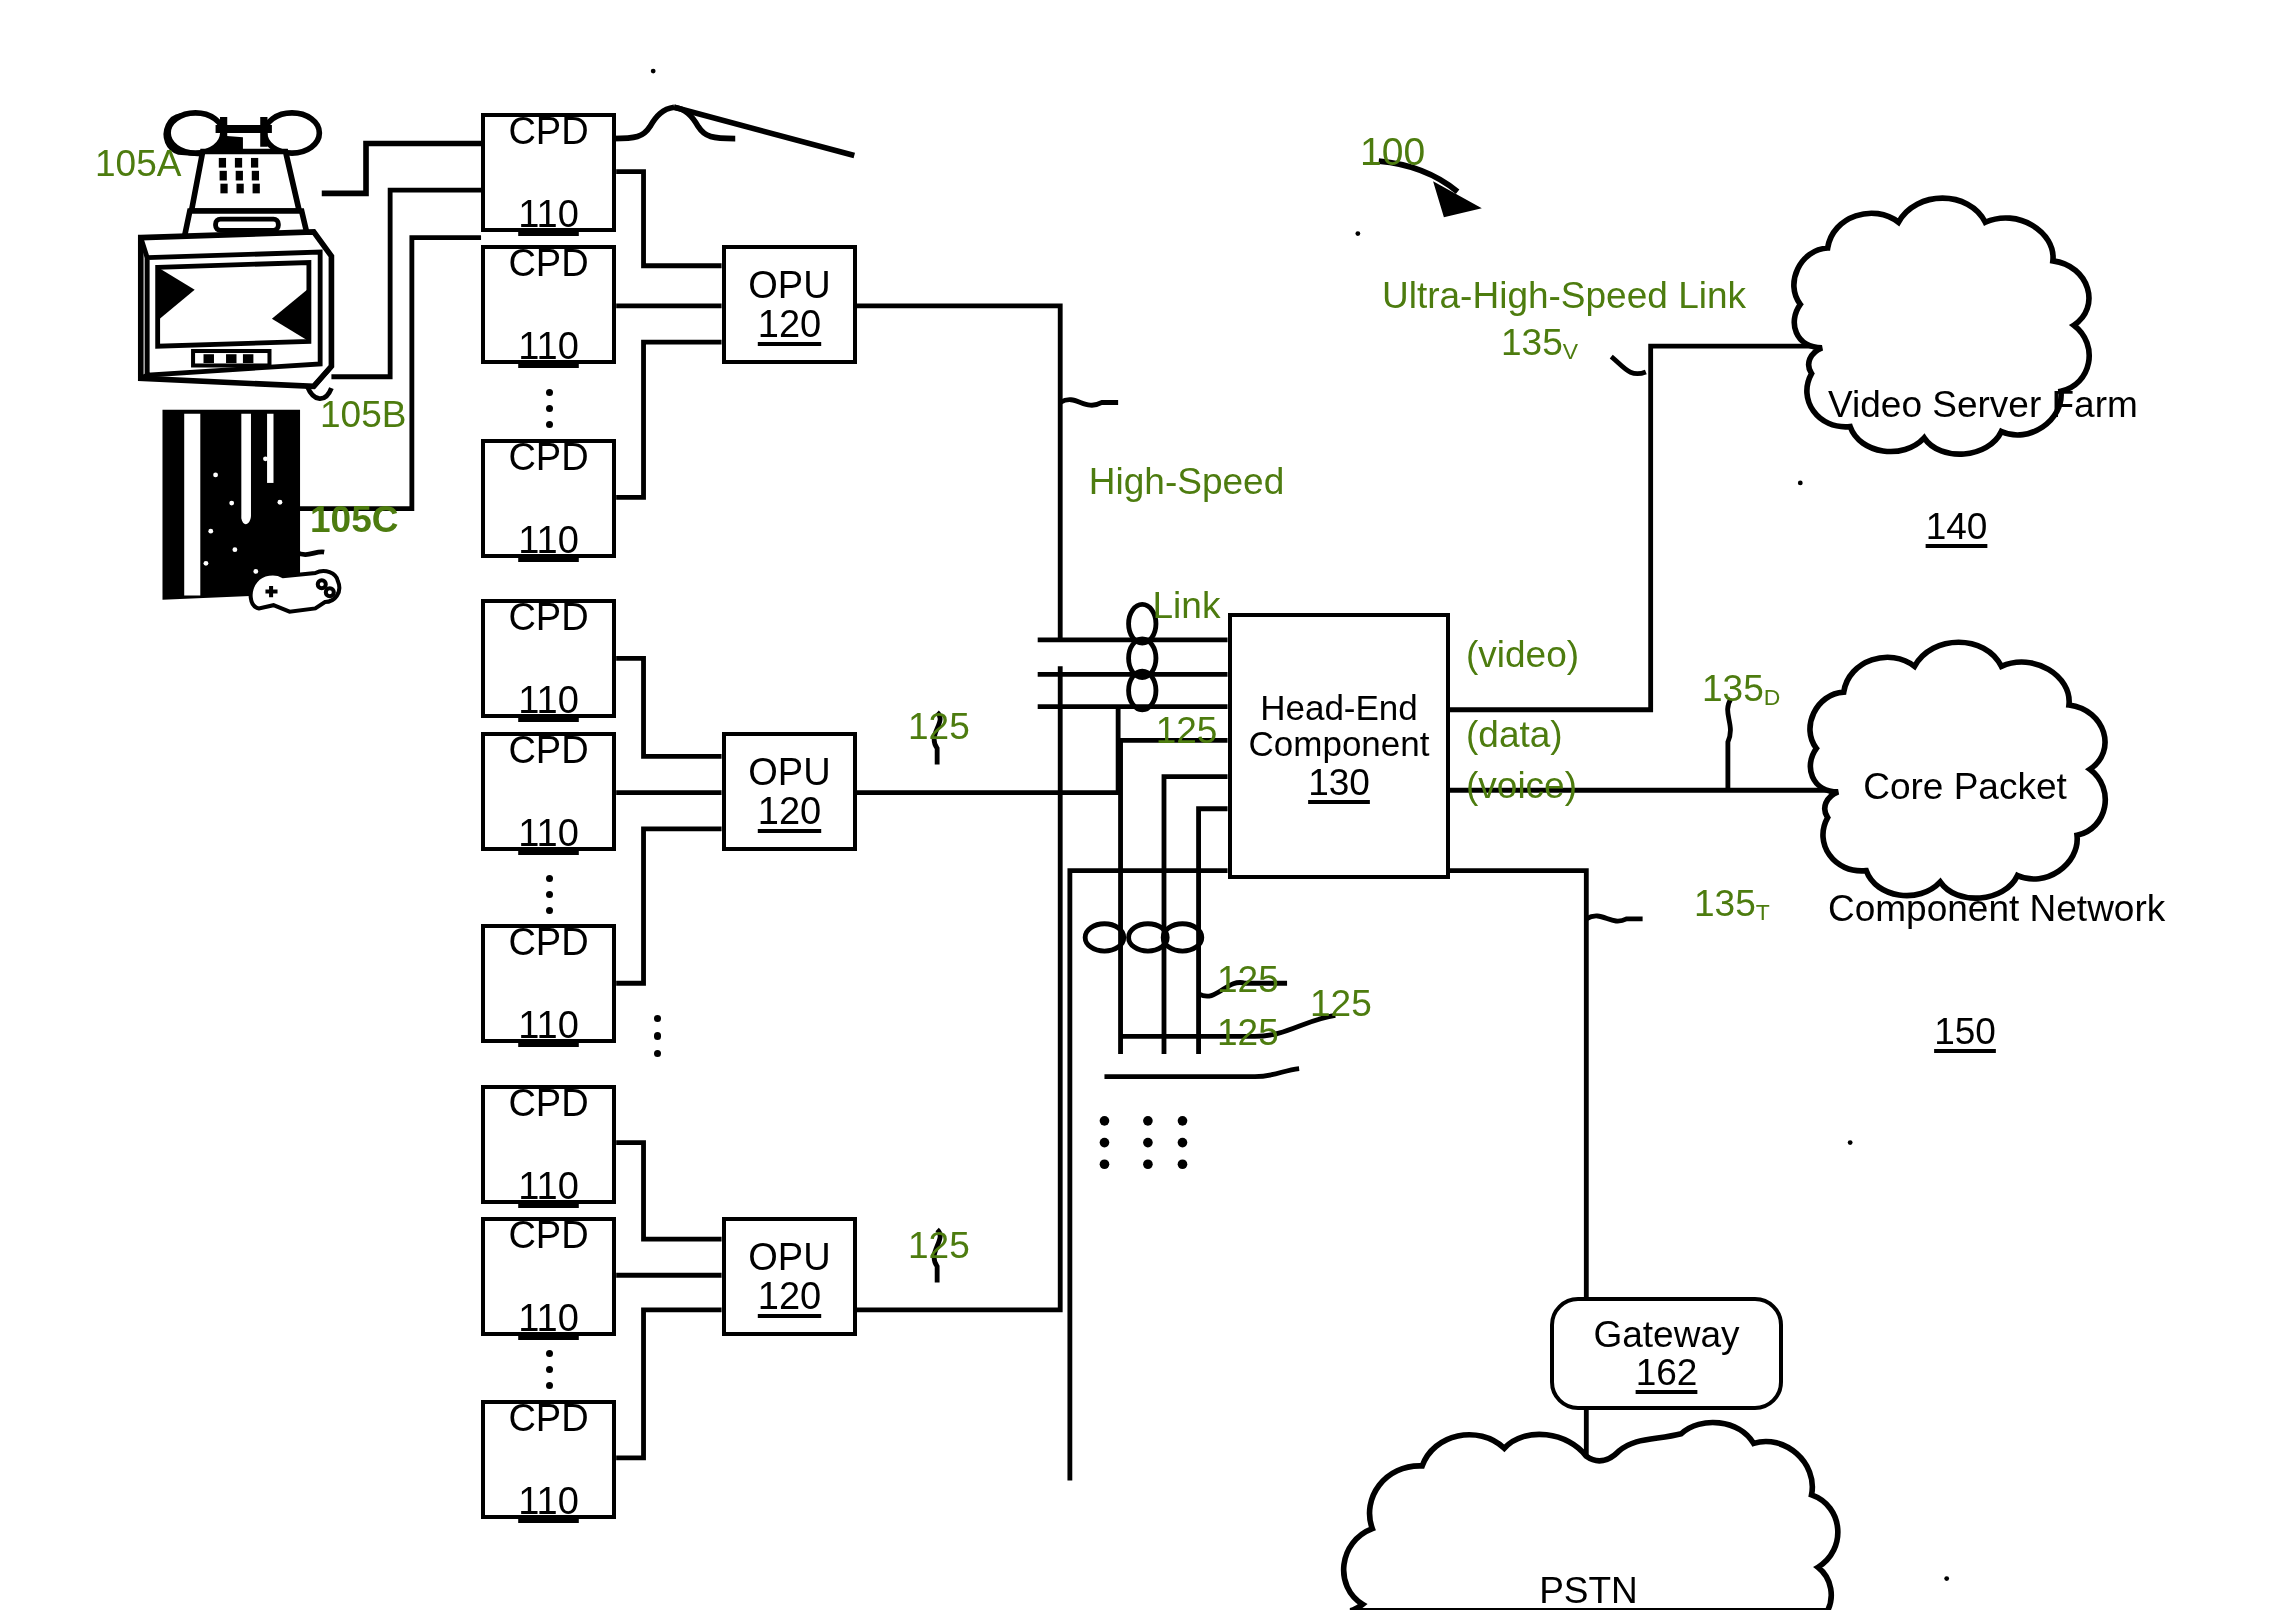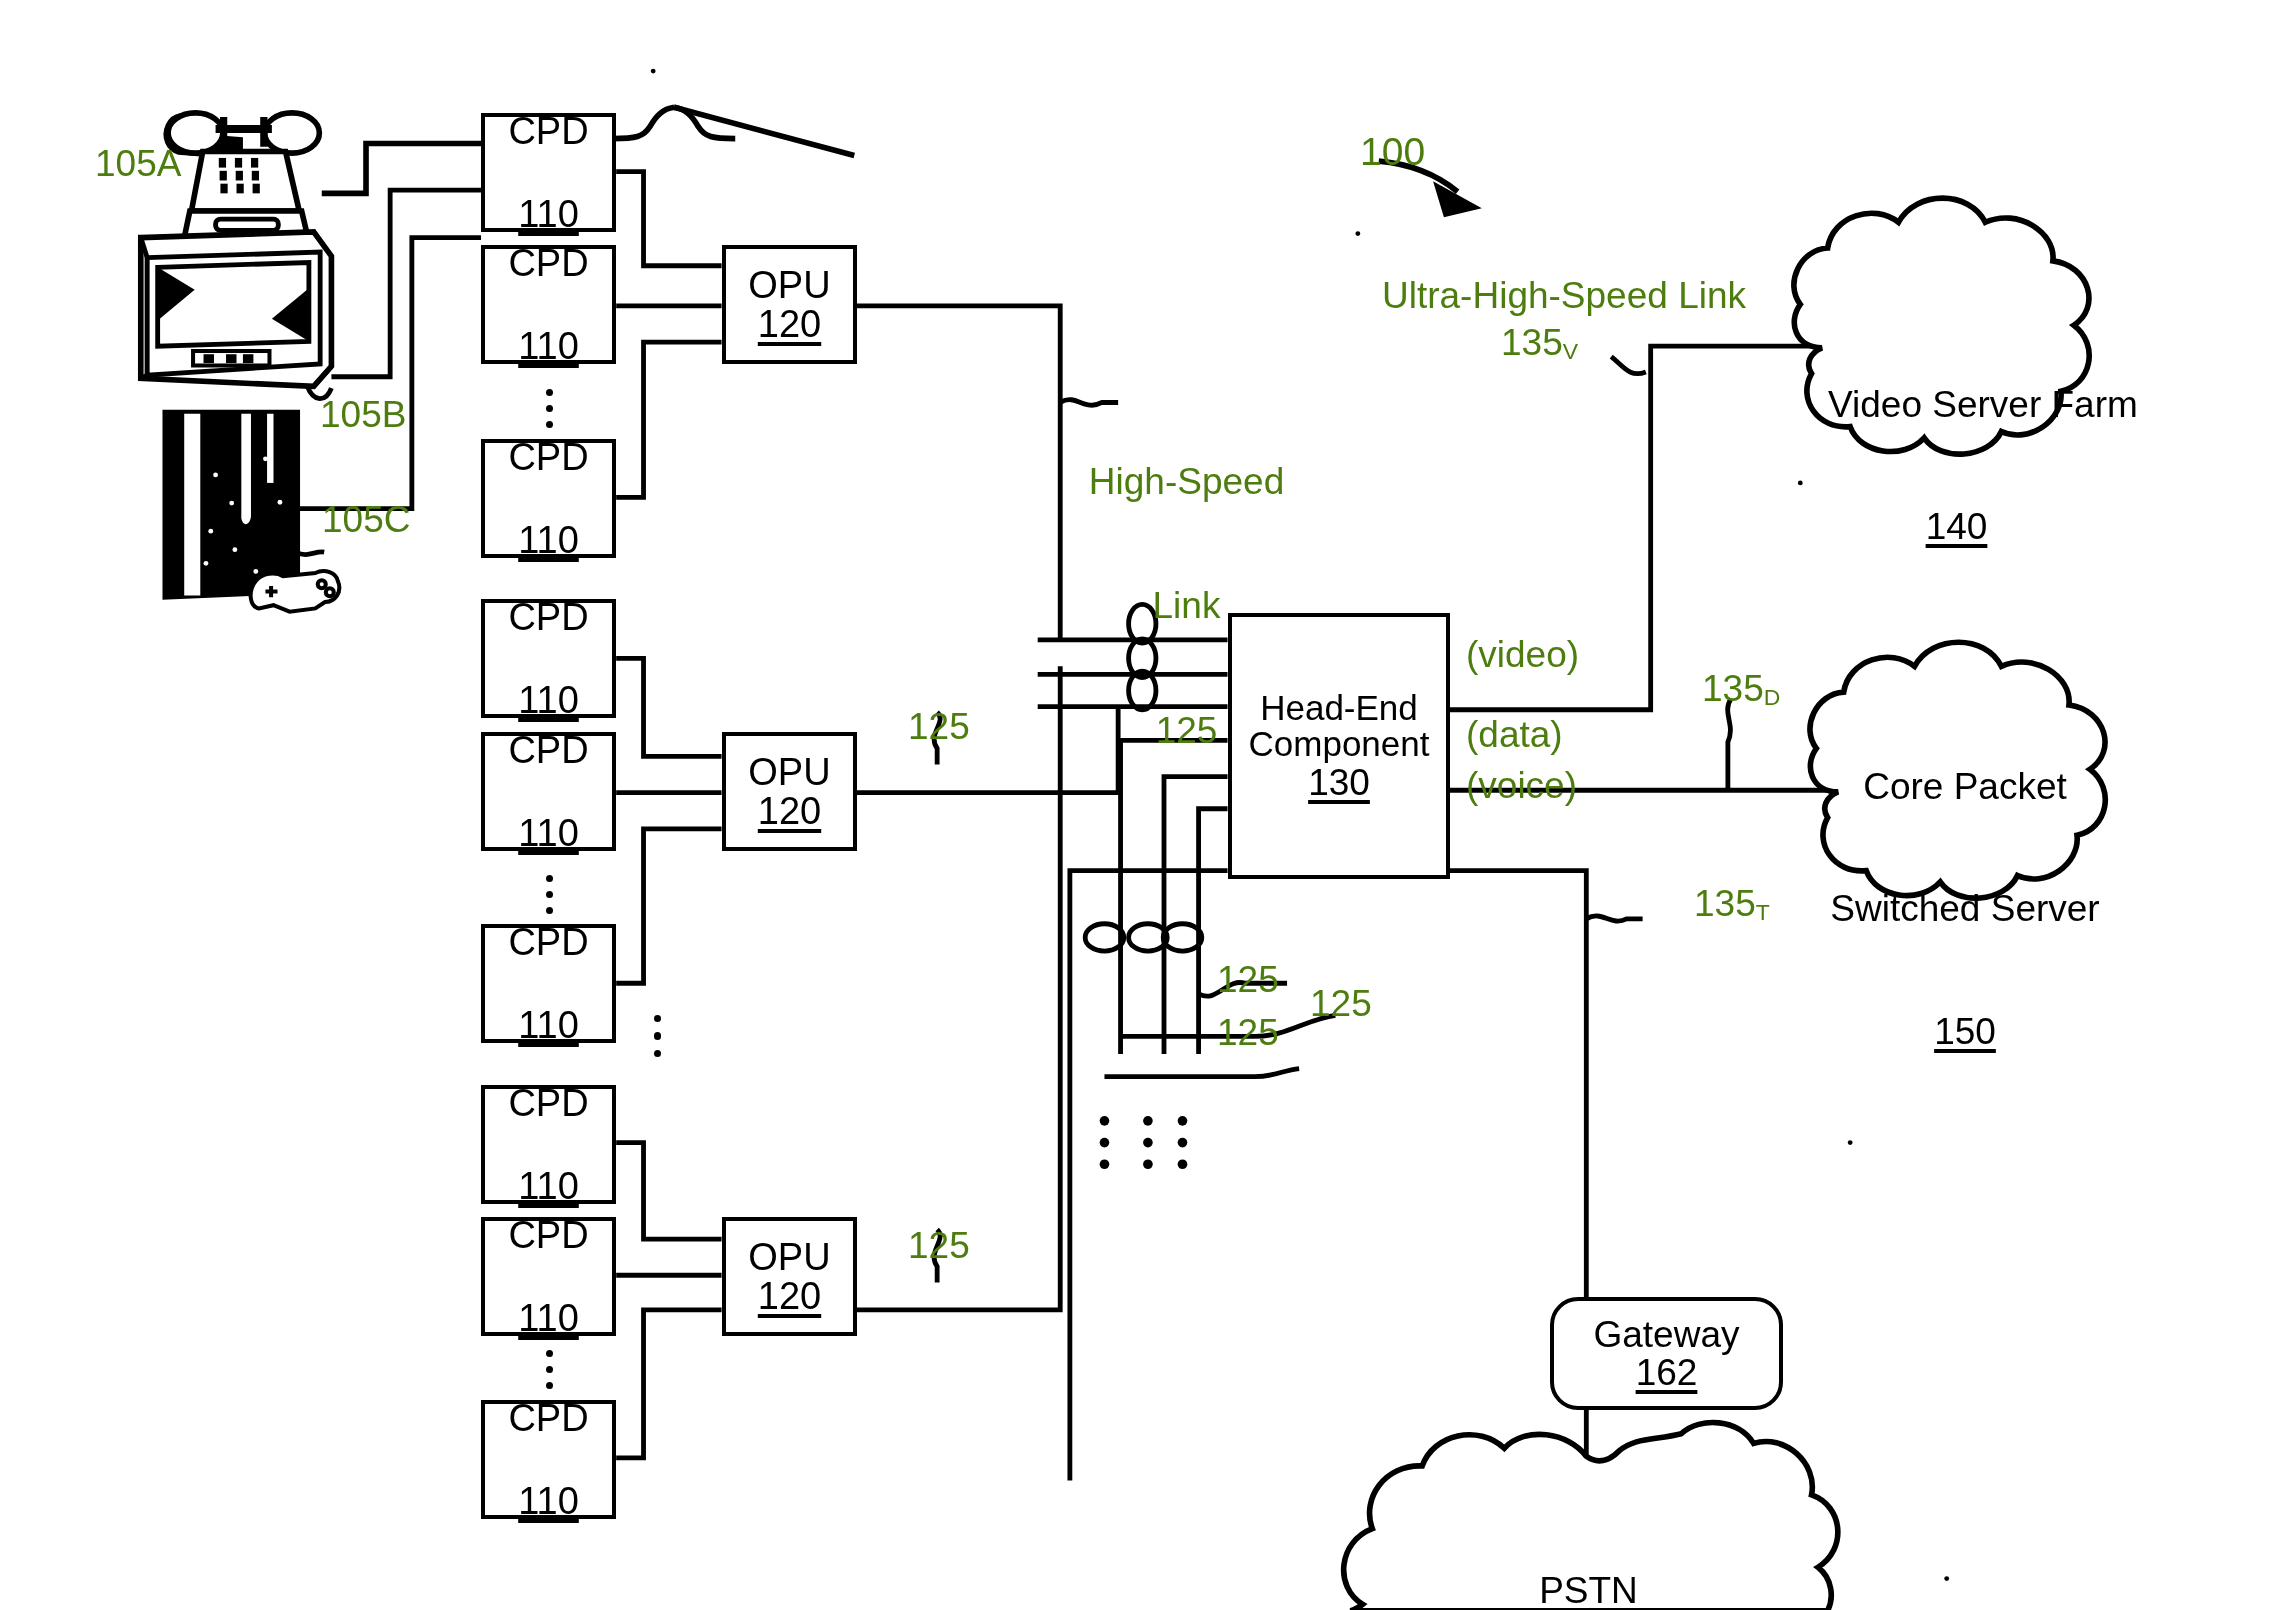--- a/index.html
+++ b/index.html
@@ -420,21 +420,21 @@
     <span class="nb-num">130</span>
   </div>
 
   <div class="node-box box-gateway" style="left:1550px; top:1297px;border-radius:28px;">
     <span class="nb-title">Gateway</span>
     <span class="nb-num">162</span>
   </div>
 
   <div class="lbl" style="left:95px; top:143px;">105A</div>
   <div class="lbl" style="left:320px; top:394px;">105B</div>
-  <div class="lbl" style="left:322px; top:499px;">105C</div>
+  <div class="lbl" style="left:310px; top:499px;font-weight:bold;">105C</div>
 
 
   <div class="lbl center" style="left:1070px; top:378px; width:233px;">
     <div>High-Speed</div>
     <div>Link</div>
     <div>125</div>
   </div>
 
   <div class="lbl big" style="left:1360px; top:130px;">100</div>
 
@@ -457,21 +457,21 @@
   <div class="lbl" style="left:1310px; top:983px;">125</div>
   <div class="lbl" style="left:1217px; top:1012px;">125</div>
 
   <div class="cloud-label" style="left:1828px; top:304px; width:257px;">
     <div>Video Server Farm</div>
     <div class="cl-num">140</div>
   </div>
 
   <div class="cloud-label" style="left:1828px; top:686px; width:274px;">
     <div>Core Packet</div>
-    <div>Switched Server</div>
+    <div>Component Network</div>
     <div class="cl-num">150</div>
   </div>
 
   <div class="cloud-label" style="left:1488px; top:1490px; width:201px;">
     <div>PSTN</div>
     
   </div>
 
 </div>
 

